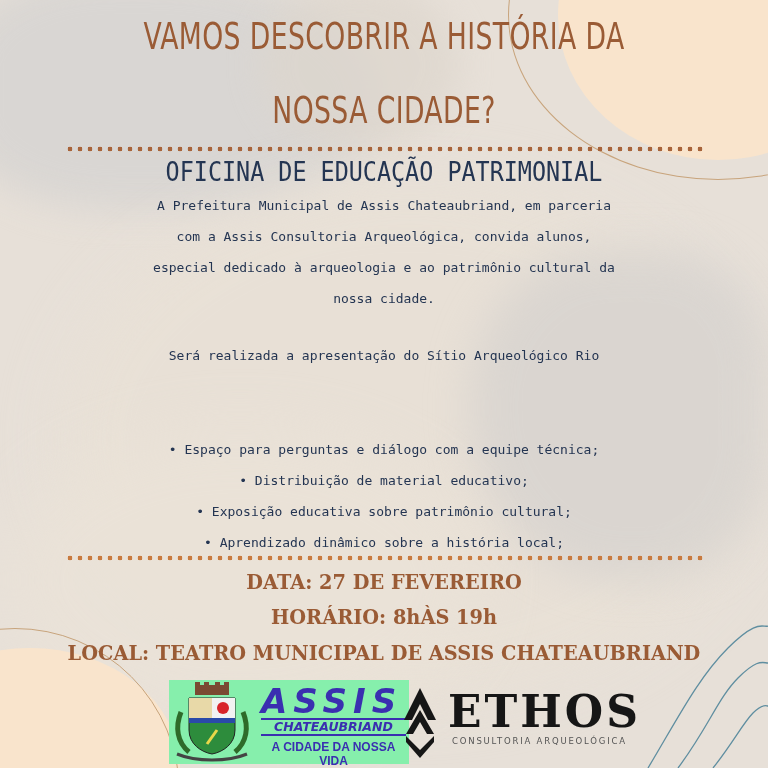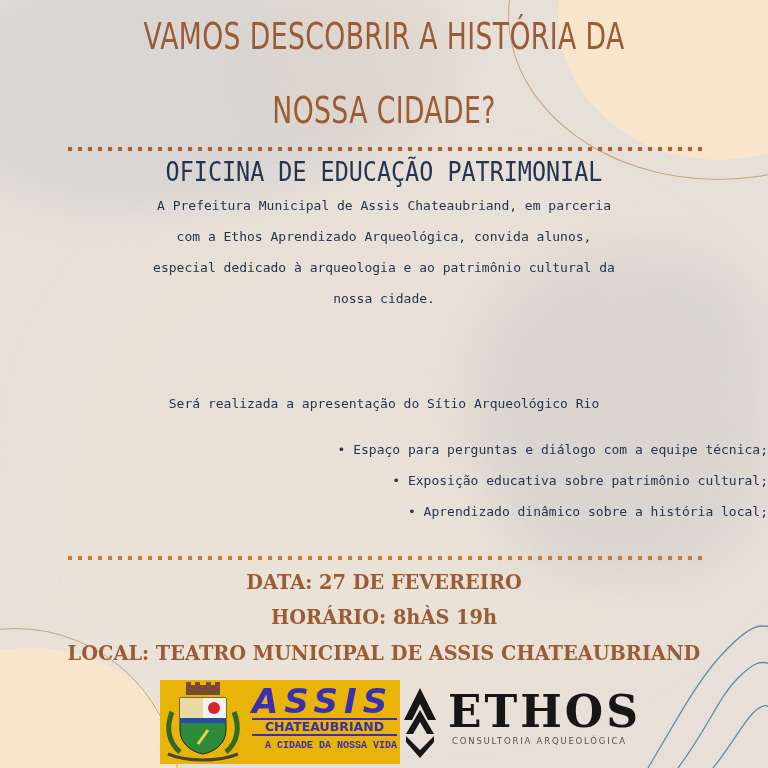--- a/index.html
+++ b/index.html
@@ -69,59 +69,59 @@
       font-family: "DejaVu Sans Mono", monospace;
       transform: scaleX(0.9);
     }
     .body-text {
       position: absolute; left: 0; width: 768px; text-align: center;
       color: #243552; font-size: 13px;
       font-family: "DejaVu Sans Mono", monospace;
     }
     .body-text p { height: 31px; line-height: 31px; white-space: nowrap; }
     .para1 { top: 190px; }
-    .para2 { top: 340px; margin-top: 48px; }
+    .para2 { top: 340px; }
     .bullets { top: 434px; }
-    .bullets p { height: 31px; line-height: 31px; text-align: right; }
+    .bullets p { height: 31px; line-height: 31px; }
 
     .info {
       position: absolute; left: 0; width: 768px; text-align: center;
       color: #9a5b35; font-weight: bold;
       font-family: "DejaVu Serif", serif;
       font-size: 21px;
       transform: scaleX(0.92);
     }
     .info.date { top: 569px; }
     .info.time { top: 604px; }
     .info.local { top: 640px; }
 
     .logos {
       position: absolute; left: 160px; top: 680px; width: 490px; height: 84px;
     }
     .assis-box {
-      position: absolute; left: 0; top: 0; width: 240px; height: 84px;
-      background: #eab308;
+      position: absolute; left: 9px; top: 0; width: 240px; height: 84px;
+      background: #86efac;
     }
     .crest { position: absolute; left: 2px; top: 2px; width: 82px; height: 80px; }
     .assis-name {
       position: absolute; left: 92px; top: 4px; width: 150px;
       font-family: "DejaVu Sans", sans-serif; font-weight: bold; font-style: italic;
       color: #3a2fb0; font-size: 34px; letter-spacing: 6px; line-height: 34px;
     }
     .assis-sub {
       position: absolute; left: 92px; top: 38px; width: 145px;
-      font-family: "DejaVu Sans", sans-serif; font-weight: bold; 
+      font-family: "DejaVu Sans", sans-serif; font-weight: bold; font-style: italic;
       color: #3a2fb0; font-size: 12.5px; line-height: 14px;
       border-top: 2px solid #3a2fb0; border-bottom: 2px solid #3a2fb0;
       text-align: center;
     }
     .assis-tag {
-      position: absolute; left: 92px; top: 60px; width: 145px; text-align: right;
-      font-family: Liberation Mono, monospace; font-weight: bold;
-      color: #3a2fb0; font-size: 10px;
+      position: absolute; left: 92px; top: 60px; width: 145px; text-align: center;
+      font-family: Liberation Sans, sans-serif; font-weight: bold;
+      color: #3a2fb0; font-size: 12px;
     }
     .ethos-icon { position: absolute; left: 242px; top: 6px; width: 36px; height: 74px; }
     .ethos-name {
       position: absolute; left: 288px; top: 8px;
       font-family: "DejaVu Serif", serif; font-weight: bold;
       color: #161616; font-size: 44px; letter-spacing: 3px; line-height: 48px;
     }
     .ethos-sub {
       position: absolute; left: 292px; top: 56px;
       font-family: "DejaVu Sans", sans-serif;
@@ -151,31 +151,32 @@
 <div class="content">
   <div class="headline l1">VAMOS DESCOBRIR A HISTÓRIA DA</div>
   <div class="headline l2">NOSSA CIDADE?</div>
 
   <div class="dots d1"></div>
 
   <div class="subtitle">OFICINA DE EDUCAÇÃO PATRIMONIAL</div>
 
   <div class="body-text para1">
     <p>A Prefeitura Municipal de Assis Chateaubriand, em parceria</p>
-    <p>com a Ethos Aprendizado Arqueológica, convida alunos,</p>
+    <p>com a Assis Consultoria Arqueológica, convida alunos,</p>
     <p>especial dedicado à arqueologia e ao patrimônio cultural da</p>
     <p>nossa cidade.</p>
   </div>
 
   <div class="body-text para2">
     <p>Será realizada a apresentação do Sítio Arqueológico Rio</p>
   </div>
 
   <div class="body-text bullets">
     <p>• Espaço para perguntas e diálogo com a equipe técnica;</p>
+    <p>• Distribuição de material educativo;</p>
     <p>• Exposição educativa sobre patrimônio cultural;</p>
     <p>• Aprendizado dinâmico sobre a história local;</p>
   </div>
 
   <div class="dots d2"></div>
 
   <div class="info date">DATA: 27 DE FEVEREIRO</div>
   <div class="info time">HORÁRIO: 8hÀS 19h</div>
   <div class="info local">LOCAL: TEATRO MUNICIPAL DE ASSIS CHATEAUBRIAND</div>
 

